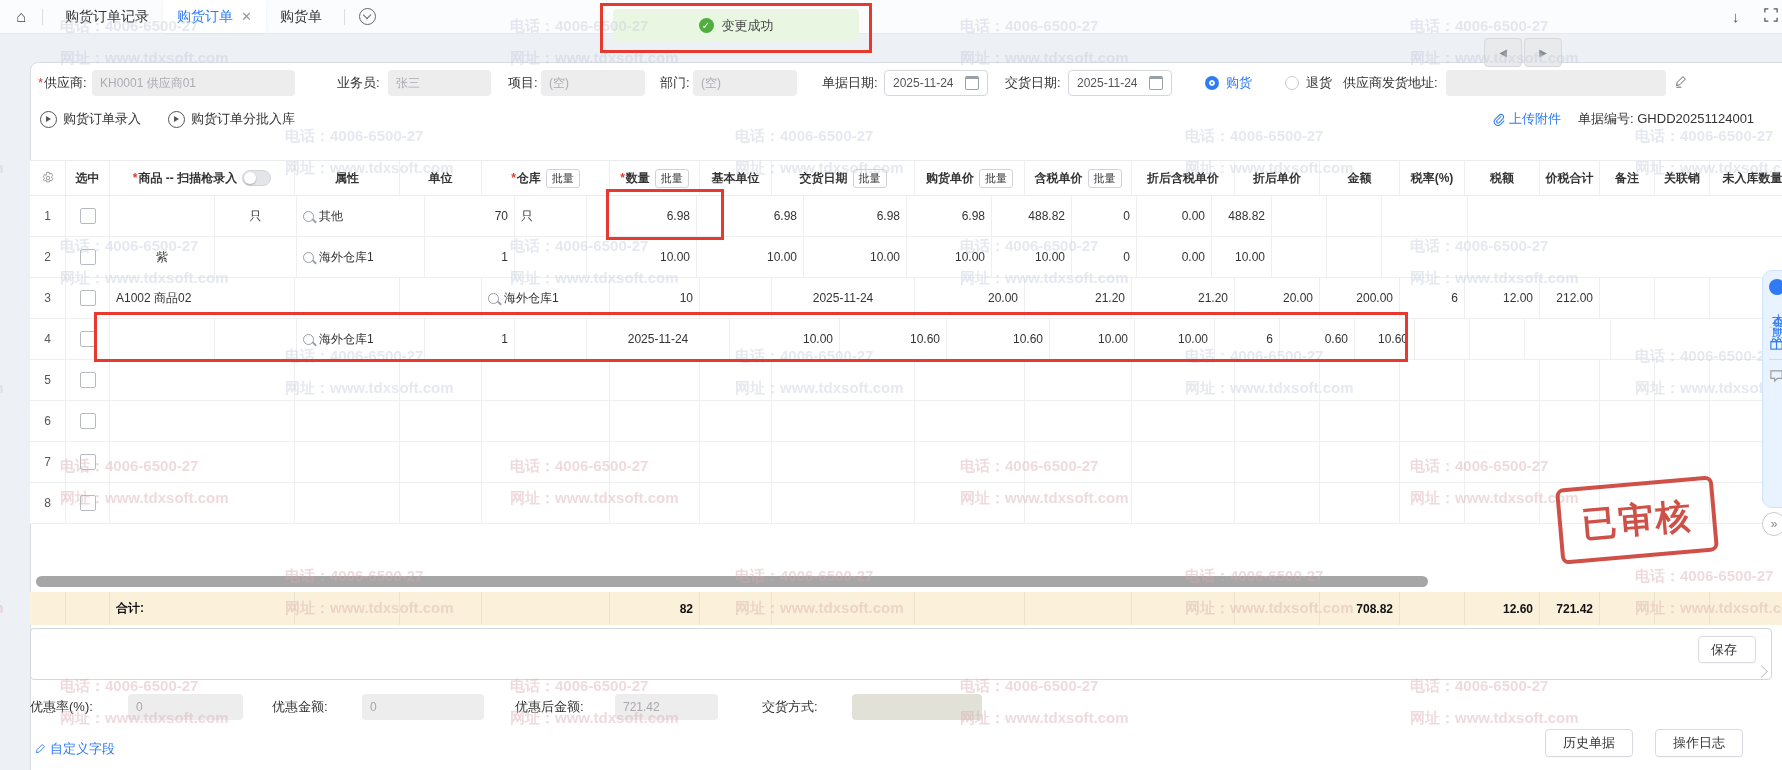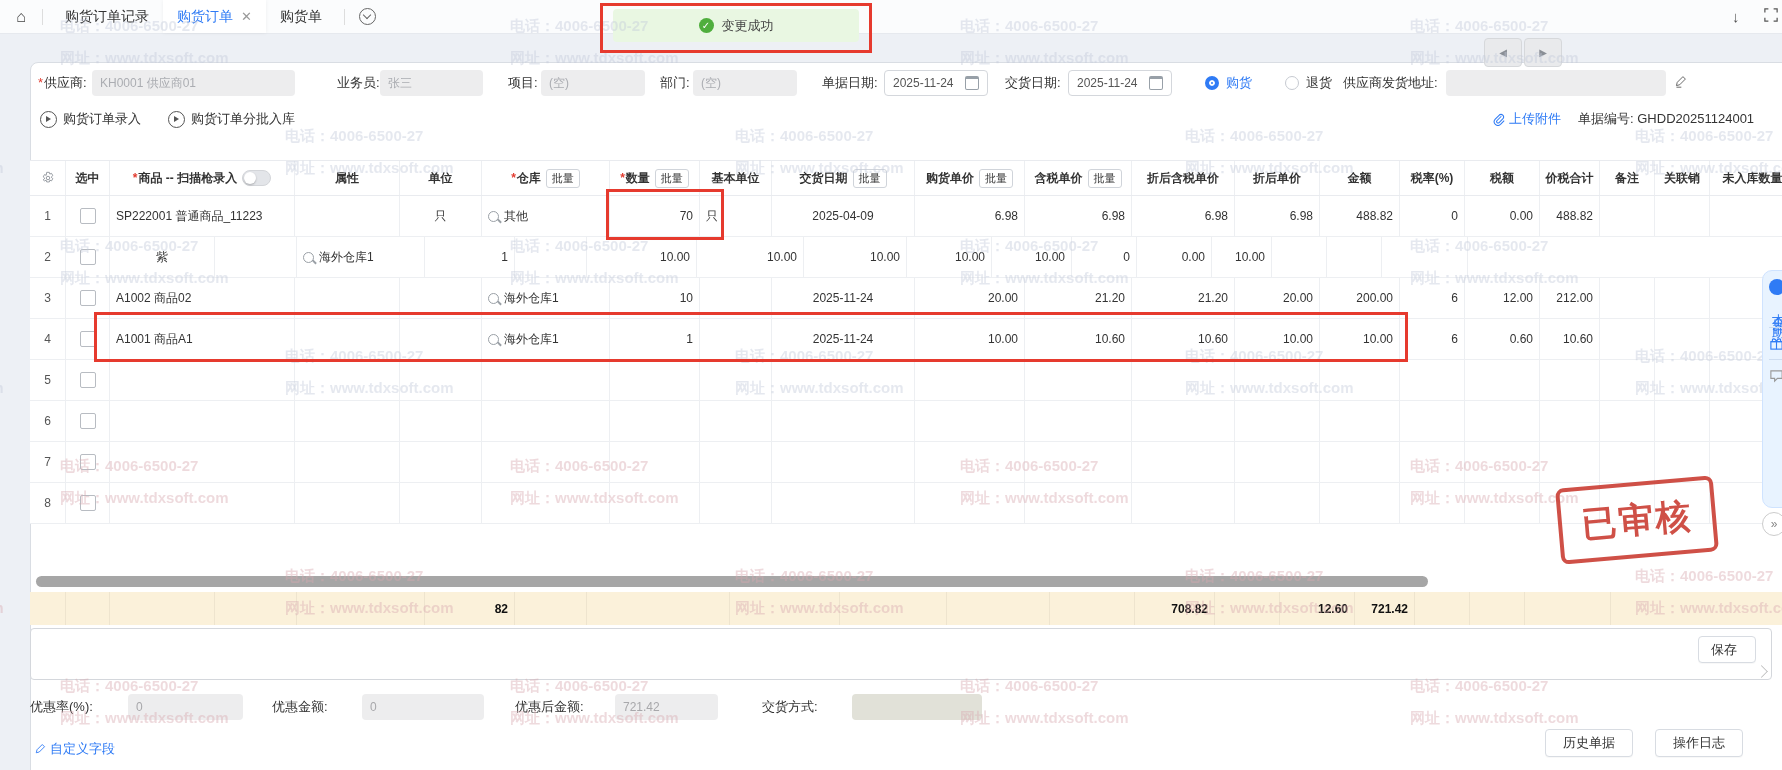--- a/index.html
+++ b/index.html
@@ -121,21 +121,21 @@
     <span class="chk">✓</span>
     <span>变更成功</span>
   </div>
 
   <div class="nav-btn" style="left:1484px;">◀</div>
   <div class="nav-btn" style="left:1524px;">▶</div>
 
   <div class="flabel" style="left:38px;"><span class="req">*</span><span>供应商:</span></div>
   <div class="finput" style="left:92px;width:203px;">KH0001 供应商01</div>
   <div class="flabel" style="left:337px;">业务员:</div>
-  <div class="finput" style="left:380px;width:103px;">张三</div>
+  <div class="finput" style="left:388px;width:103px;">张三</div>
   <div class="flabel" style="left:508px;">项目:</div>
   <div class="finput" style="left:541px;width:104px;">(空)</div>
   <div class="flabel" style="left:660px;">部门:</div>
   <div class="finput" style="left:693px;width:104px;">(空)</div>
   <div class="flabel" style="left:822px;">单据日期:</div>
   <div class="finput date" style="left:884px;width:104px;">
       <span>2025-11-24</span>
       <span class="cal"></span>
     </div>
   <div class="flabel" style="left:1005px;">交货日期:</div>
@@ -246,39 +246,33 @@
         <div class="th" style="width: 86px; flex: 0 0 auto;">
           <span>未入库数量</span>
         </div>
       </div>
     <div>
         <div class="tr">
           <div class="td center num" style="width: 36px; flex: 0 0 auto;">1</div>
           <div class="td center" style="width: 44px; flex: 0 0 auto;">
             <span class="checkbox"></span>
           </div>
-          <div class="td " style="width: 185px; flex: 0 0 auto;">
-            <span>SP222001 普通商品_11223</span>
-          </div>
           <div class="td center" style="width: 105px; flex: 0 0 auto;"></div>
           <div class="td center" style="width: 82px; flex: 0 0 auto;">
             <span>只</span>
           </div>
           <div class="td " style="width: 128px; flex: 0 0 auto;">
             <span class="mag"></span>
             <span>其他</span>
           </div>
           <div class="td right" style="width: 90px; flex: 0 0 auto;">
             <span>70</span>
           </div>
           <div class="td " style="width: 72px; flex: 0 0 auto;">
             <span>只</span>
-          </div>
-          <div class="td center" style="width: 143px; flex: 0 0 auto;">
-            <span>2025-04-09</span>
           </div>
           <div class="td right" style="width: 110px; flex: 0 0 auto;">
             <span>6.98</span>
           </div>
           <div class="td right" style="width: 107px; flex: 0 0 auto;">
             <span>6.98</span>
           </div>
           <div class="td right" style="width: 103px; flex: 0 0 auto;">
             <span>6.98</span>
           </div>
@@ -392,23 +386,20 @@
             <span>212.00</span>
           </div>
           <div class="td " style="width: 55px; flex: 0 0 auto;"></div>
           <div class="td " style="width: 55px; flex: 0 0 auto;"></div>
           <div class="td " style="width: 86px; flex: 0 0 auto;"></div>
         </div>
         <div class="tr">
           <div class="td center num" style="width: 36px; flex: 0 0 auto;">4</div>
           <div class="td center" style="width: 44px; flex: 0 0 auto;">
             <span class="checkbox"></span>
-          </div>
-          <div class="td " style="width: 185px; flex: 0 0 auto;">
-            <span>A1001 商品A1</span>
           </div>
           <div class="td center" style="width: 105px; flex: 0 0 auto;"></div>
           <div class="td center" style="width: 82px; flex: 0 0 auto;"></div>
           <div class="td " style="width: 128px; flex: 0 0 auto;">
             <span class="mag"></span>
             <span>海外仓库1</span>
           </div>
           <div class="td right" style="width: 90px; flex: 0 0 auto;">
             <span>1</span>
           </div>
@@ -541,20 +532,21 @@
           <div class="td " style="width: 86px; flex: 0 0 auto;"></div>
         </div>
       </div>
   </div>
 
   <div class="hscroll"></div>
 
   <div class="totals">
       <div class="td " style="width: 36px; flex: 0 0 auto;"></div>
       <div class="td " style="width: 44px; flex: 0 0 auto;"></div>
+      <div class="td " style="width: 185px; flex: 0 0 auto;">合计:</div>
       <div class="td " style="width: 105px; flex: 0 0 auto;"></div>
       <div class="td " style="width: 82px; flex: 0 0 auto;"></div>
       <div class="td " style="width: 128px; flex: 0 0 auto;"></div>
       <div class="td right" style="width: 90px; flex: 0 0 auto; text-align: center;">82</div>
       <div class="td " style="width: 72px; flex: 0 0 auto;"></div>
       <div class="td " style="width: 143px; flex: 0 0 auto;"></div>
       <div class="td right" style="width: 110px; flex: 0 0 auto;"></div>
       <div class="td right" style="width: 107px; flex: 0 0 auto;"></div>
       <div class="td right" style="width: 103px; flex: 0 0 auto;"></div>
       <div class="td right" style="width: 85px; flex: 0 0 auto;"></div>

